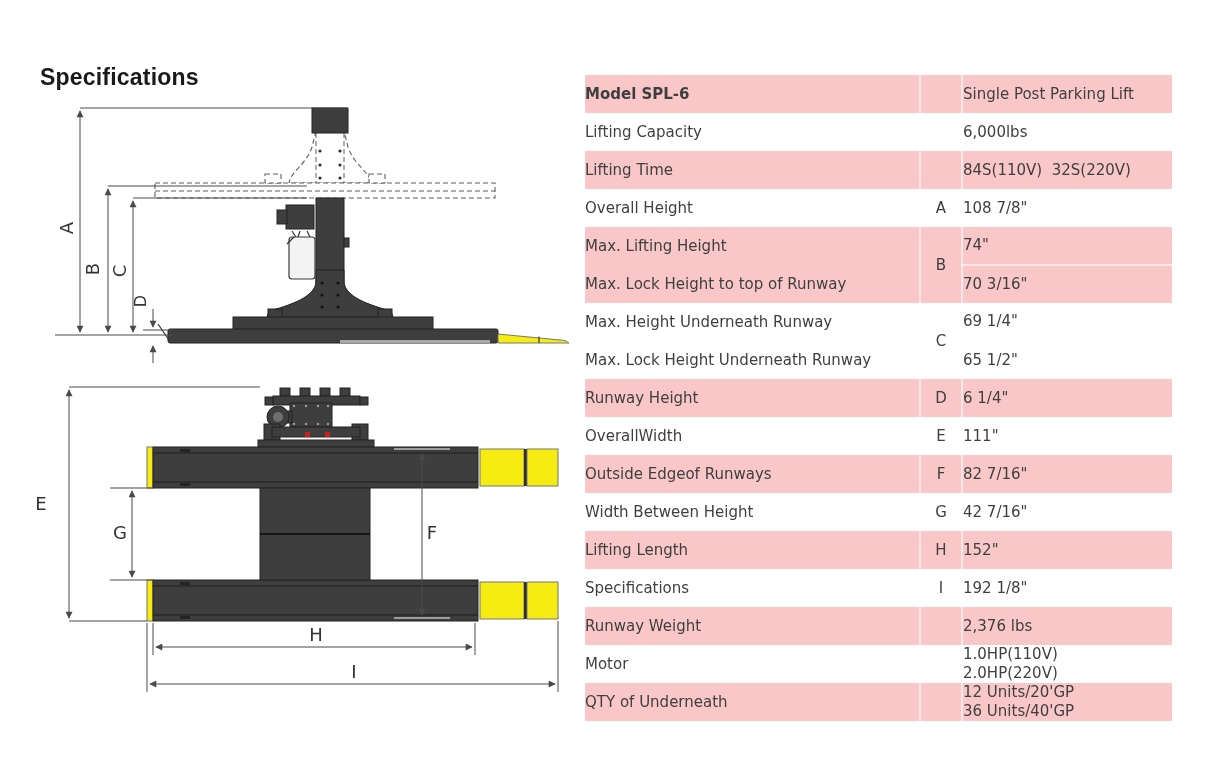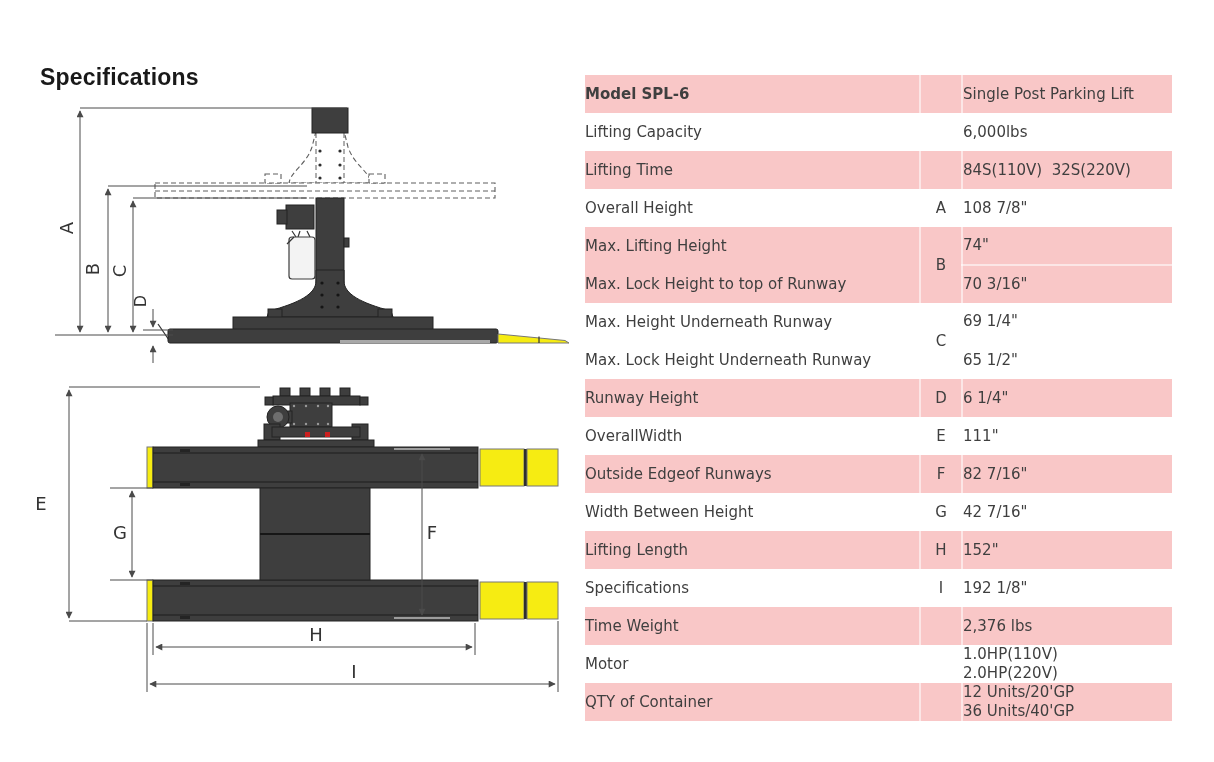--- a/index.html
+++ b/index.html
@@ -278,30 +278,30 @@
       <td class="label">Lifting Length</td>
       <td class="dim">H</td>
       <td class="val">152"</td>
     </tr>
     <tr>
       <td class="label">Specifications</td>
       <td class="dim">I</td>
       <td class="val">192 1/8"</td>
     </tr>
     <tr class="pink">
-      <td class="label">Time Weight</td>
+      <td class="label">Runway Weight</td>
       <td class="dim"></td>
       <td class="val">2,376 lbs</td>
     </tr>
     <tr>
       <td class="label">Motor</td>
       <td class="dim"></td>
       <td class="val">1.0HP(110V)
 2.0HP(220V)</td>
     </tr>
     <tr class="pink">
-      <td class="label">QTY of Container</td>
+      <td class="label">QTY of Underneath</td>
       <td class="dim"></td>
       <td class="val">12 Units/20'GP
 36 Units/40'GP</td>
     </tr>
   </tbody>
 </table>
 
 </body></html>

